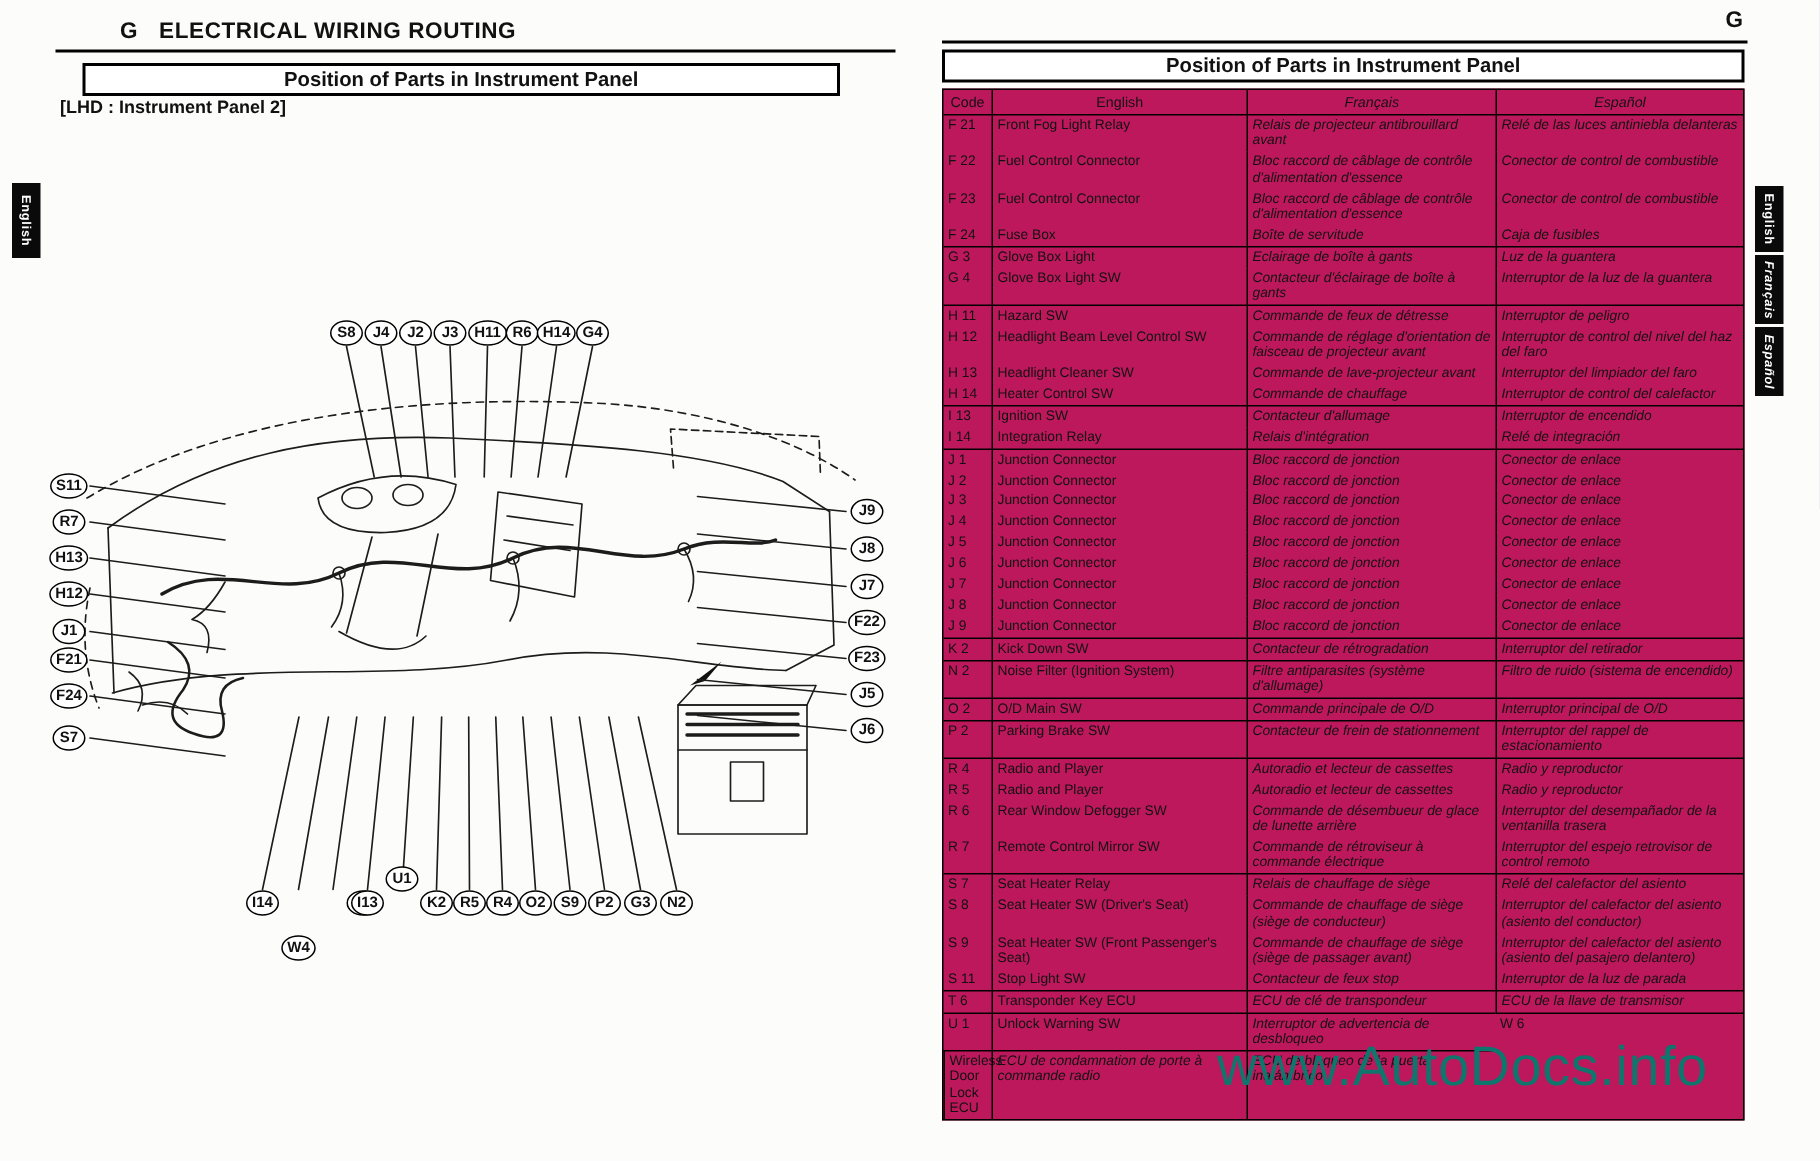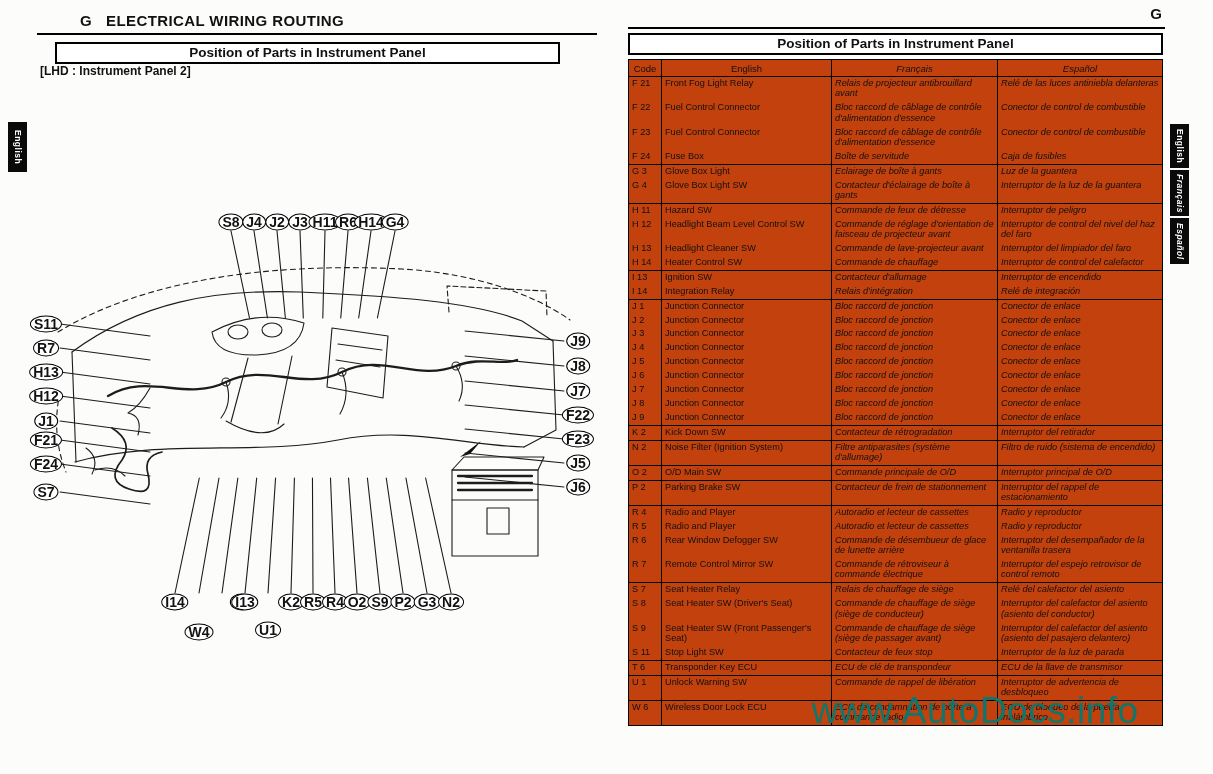--- a/index.html
+++ b/index.html
@@ -24,29 +24,29 @@
   .tab .it { font-style:italic; }
   #diagram { position:absolute; left:0; top:0; width:613px; height:774px; }
   #diagram path, #diagram rect, #diagram ellipse, #diagram circle, #diagram line
     { fill:none; stroke:#1c1c1c; stroke-width:1.1; stroke-linecap:round; stroke-linejoin:round; }
   #diagram .thick { stroke-width:2.3; }
   #diagram .mid { stroke-width:1.7; }
   #diagram .fillb { fill:#111; stroke:none; }
   .callout {
     position:absolute; transform:translate(-50%,-50%);
     border:1.4px solid #000; border-radius:50%; background:#fff;
-    font-size:14px; font-weight:bold; line-height:11px; height:11px;
+    font-size:10px; font-weight:bold; line-height:11px; height:11px;
     padding:2px 3px; min-width:14px; text-align:center; white-space:nowrap;
   }
   
   .right-page { position:absolute; left:628px; top:0; width:537px; height:774px; }
   .rp-g { position:absolute; right:3px; top:5px; font-weight:bold; font-size:15px; }
   #table-grid {
     position:absolute; top:59px; left:0; width:533px;
-    border:1px solid #000; background:#c2410c;
+    border:1px solid #000; background:#be185d;
     display:grid; grid-template-columns:32px 170px 166px 165px;
   }
   .hcell { border-bottom:1px solid #000; text-align:center; font-size:9.5px; padding:3px 2px 2px; }
   .hcell.it { font-style:italic; }
   .cell { font-size:9.2px; line-height:1.13; padding:1px 3px 2.5px; }
   .col1, .col2, .col3 { border-left:1px solid #000; }
   .gs { border-top:1px solid #000; }
   .cell.col2, .cell.col3 { font-style:italic; }
   .cell.col0 { white-space:pre; }
   
@@ -176,21 +176,21 @@
       <div class="callout" style="left: 578px; top: 366px;">J8</div>
       <div class="callout" style="left: 578px; top: 391px;">J7</div>
       <div class="callout" style="left: 578px; top: 415px;">F22</div>
       <div class="callout" style="left: 578px; top: 439px;">F23</div>
       <div class="callout" style="left: 578px; top: 463px;">J5</div>
       <div class="callout" style="left: 578px; top: 487px;">J6</div>
       <div class="callout" style="left: 175px; top: 602px;">I14</div>
       <div class="callout" style="left: 199px; top: 602px; margin-top: 30px;">W4</div>
       <div class="callout" style="left: 222px; top: 602px; margin-left: 20px;">T6</div>
       <div class="callout" style="left: 245px; top: 602px;">I13</div>
-      <div class="callout" style="left: 268px; top: 630px;">U1</div>
+      <div class="callout" style="left: 268px; top: 586px;">U1</div>
       <div class="callout" style="left: 291px; top: 602px;">K2</div>
       <div class="callout" style="left: 313px; top: 602px;">R5</div>
       <div class="callout" style="left: 335px; top: 602px;">R4</div>
       <div class="callout" style="left: 357px; top: 602px;">O2</div>
       <div class="callout" style="left: 380px; top: 602px;">S9</div>
       <div class="callout" style="left: 403px; top: 602px;">P2</div>
       <div class="callout" style="left: 427px; top: 602px;">G3</div>
       <div class="callout" style="left: 451px; top: 602px;">N2</div>
     </div>
 
@@ -339,21 +339,20 @@
         <div class="cell col0">S 11</div>
         <div class="cell col1">Stop Light SW</div>
         <div class="cell col2">Contacteur de feux stop</div>
         <div class="cell col3">Interruptor de la luz de parada</div>
         <div class="cell col0 gs">T 6</div>
         <div class="cell col1 gs">Transponder Key ECU</div>
         <div class="cell col2 gs">ECU de clé de transpondeur</div>
         <div class="cell col3 gs">ECU de la llave de transmisor</div>
         <div class="cell col0 gs">U 1</div>
         <div class="cell col1 gs">Unlock Warning SW</div>
-        <div class="cell col2 gs">Commande de rappel de libération</div>
         <div class="cell col3 gs">Interruptor de advertencia de desbloqueo</div>
         <div class="cell col0 gs">W 6</div>
         <div class="cell col1 gs">Wireless Door Lock ECU</div>
         <div class="cell col2 gs">ECU de condamnation de porte à commande radio</div>
         <div class="cell col3 gs">ECU de bloqueo de la puerta inalámbrico</div>
       </div>
   </div>
 
   <div class="tab" style="left:1170px; top:124px; height:44px;">
     <span>English</span>

